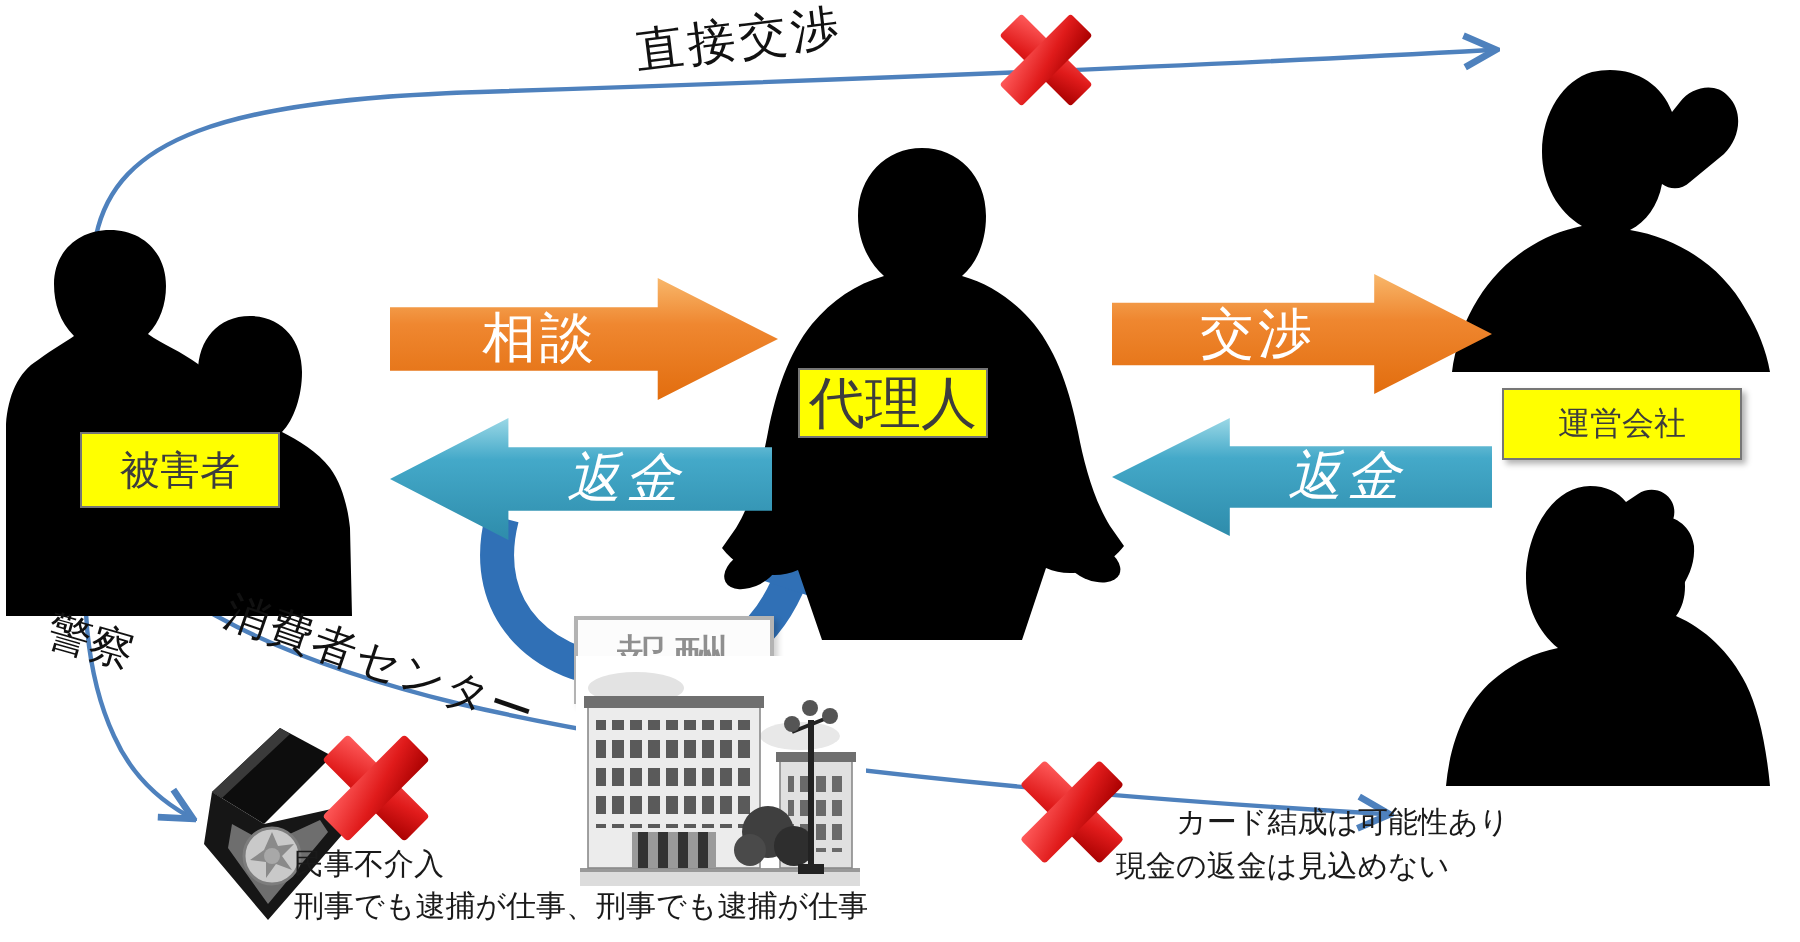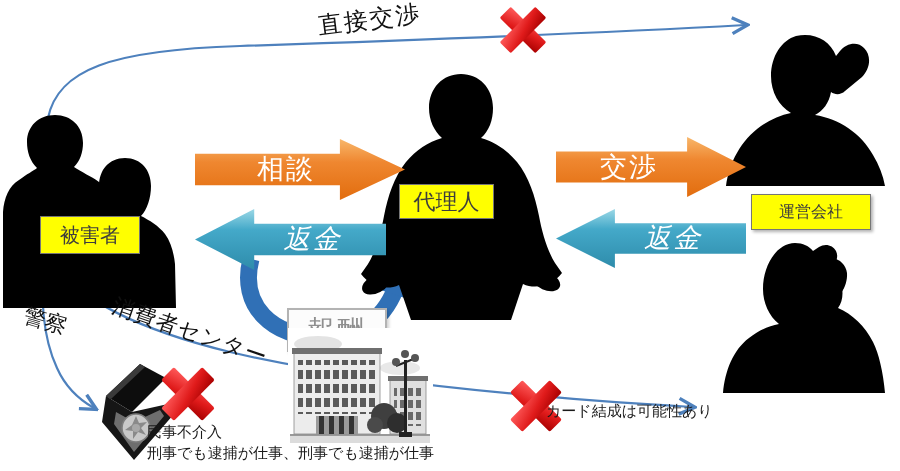--- a/index.html
+++ b/index.html
@@ -78,38 +78,38 @@
 
   <svg class="abs" style="left:716px;top:28px" width="178" height="158" viewBox="0 0 178 158">
     <path fill="#000" d="M80 8 C98 4 114 12 120 28 L124 23 C130 15 142 13 148 20 C156 28 154 41 146 49 L129 63 C125 67 119 67 115 64 C113 75 107 83 99 87 C123 91 145 105 157 127 C163 137 167 147 169 158 L10 158 C13 135 25 112 45 98 C55 91 65 87 75 85 C63 78 55 64 55 48 C55 28 66 12 80 8 Z"></path>
   </svg>
 
   <svg class="abs" style="left:706px;top:243px" width="186" height="150" viewBox="0 0 186 150">
     <path fill="#000" d="M89 0 C97 0 103 3 107 8 L113 4 C119 0 127 2 130 8 C133 14 130 21 124 25 L132 34 C138 44 138 57 132 65 C146 71 159 83 167 99 C173 111 177 129 179 150 L17 150 C19 128 27 107 43 95 C53 87 63 83 73 81 C63 73 57 60 57 46 C57 22 71 0 89 0 Z"></path>
     <path fill="#000" d="M118 66 C132 58 142 44 141 30 C140 22 134 16 126 15 C122 14 118 16 116 19 L112 26 C118 30 122 38 122 46 C122 53 120 60 116 64 Z"></path>
   </svg>
 
-  <div class="abs block-arrow arrow-right" style="left:195px;top:139px;width:150px;height:61px;padding-left:16px;">
+  <div class="abs block-arrow arrow-right" style="left:195px;top:139px;width:150px;height:61px;">
     <span class="flow-text" style="color:#fff">相談</span>
   </div>
   <div class="abs block-arrow arrow-left" style="left:195px;top:209px;width:147px;height:61px;">
     <span class="flow-text" style="color:#fff">返金</span>
   </div>
 
   <div class="abs block-arrow arrow-right" style="left:556px;top:137px;width:146px;height:60px;">
     <span class="flow-text" style="color:#fff">交渉</span>
   </div>
   <div class="abs block-arrow arrow-left" style="left:556px;top:209px;width:146px;height:59px;">
     <span class="flow-text" style="color:#fff">返金</span>
   </div>
 
   <div class="abs tag" style="left:40px;top:216px;width:98px;height:36px;font-size:20px;">
     <span>被害者</span>
   </div>
-  <div class="abs tag" style="left:399px;top:184px;width:93px;height:33px;font-size:22px;">
+  <div class="abs tag" style="left:399px;top:184px;width:93px;height:33px;font-size:28px;">
     <span>代理人</span>
   </div>
   <div class="abs tag" style="left:751px;top:194px;width:118px;height:34px;font-size:16px;">
     <span>運営会社</span>
   </div>
 
   <div class="abs reward-tag" style="left:287px;top:308px;width:96px;height:40px;">
     <span>報酬</span>
   </div>
 
@@ -186,15 +186,16 @@
 
   <div class="abs flow-text" style="left:316px;top:10px;font-size:24px;letter-spacing:2px;transform:rotate(-7deg);transform-origin:left top;">直接交渉</div>
 
   <div class="abs flow-text" style="left:118px;top:291px;font-size:22px;letter-spacing:1px;transform:rotate(19deg);transform-origin:left top;">消費者センター</div>
 
   <div class="abs flow-text" style="left:28px;top:303px;width:24px;font-size:22px;line-height:1.45;word-break:break-all;transform:rotate(16deg);transform-origin:center top;">警察</div>
 
   <div class="abs note" style="left:147px;top:423px;">民事不介入</div>
   <div class="abs note" style="left:147px;top:444px;">刑事でも逮捕が仕事、刑事でも逮捕が仕事</div>
 
-  <div class="abs note" style="left:546px;top:402px;">カード結成は可能性あり</div>
+  <div class="abs note" style="left:588px;top:402px;">カード結成は可能性あり</div>
+  <div class="abs note" style="left:558px;top:424px;">現金の返金は見込めない</div>
 
 </div>
 
 </body></html>

